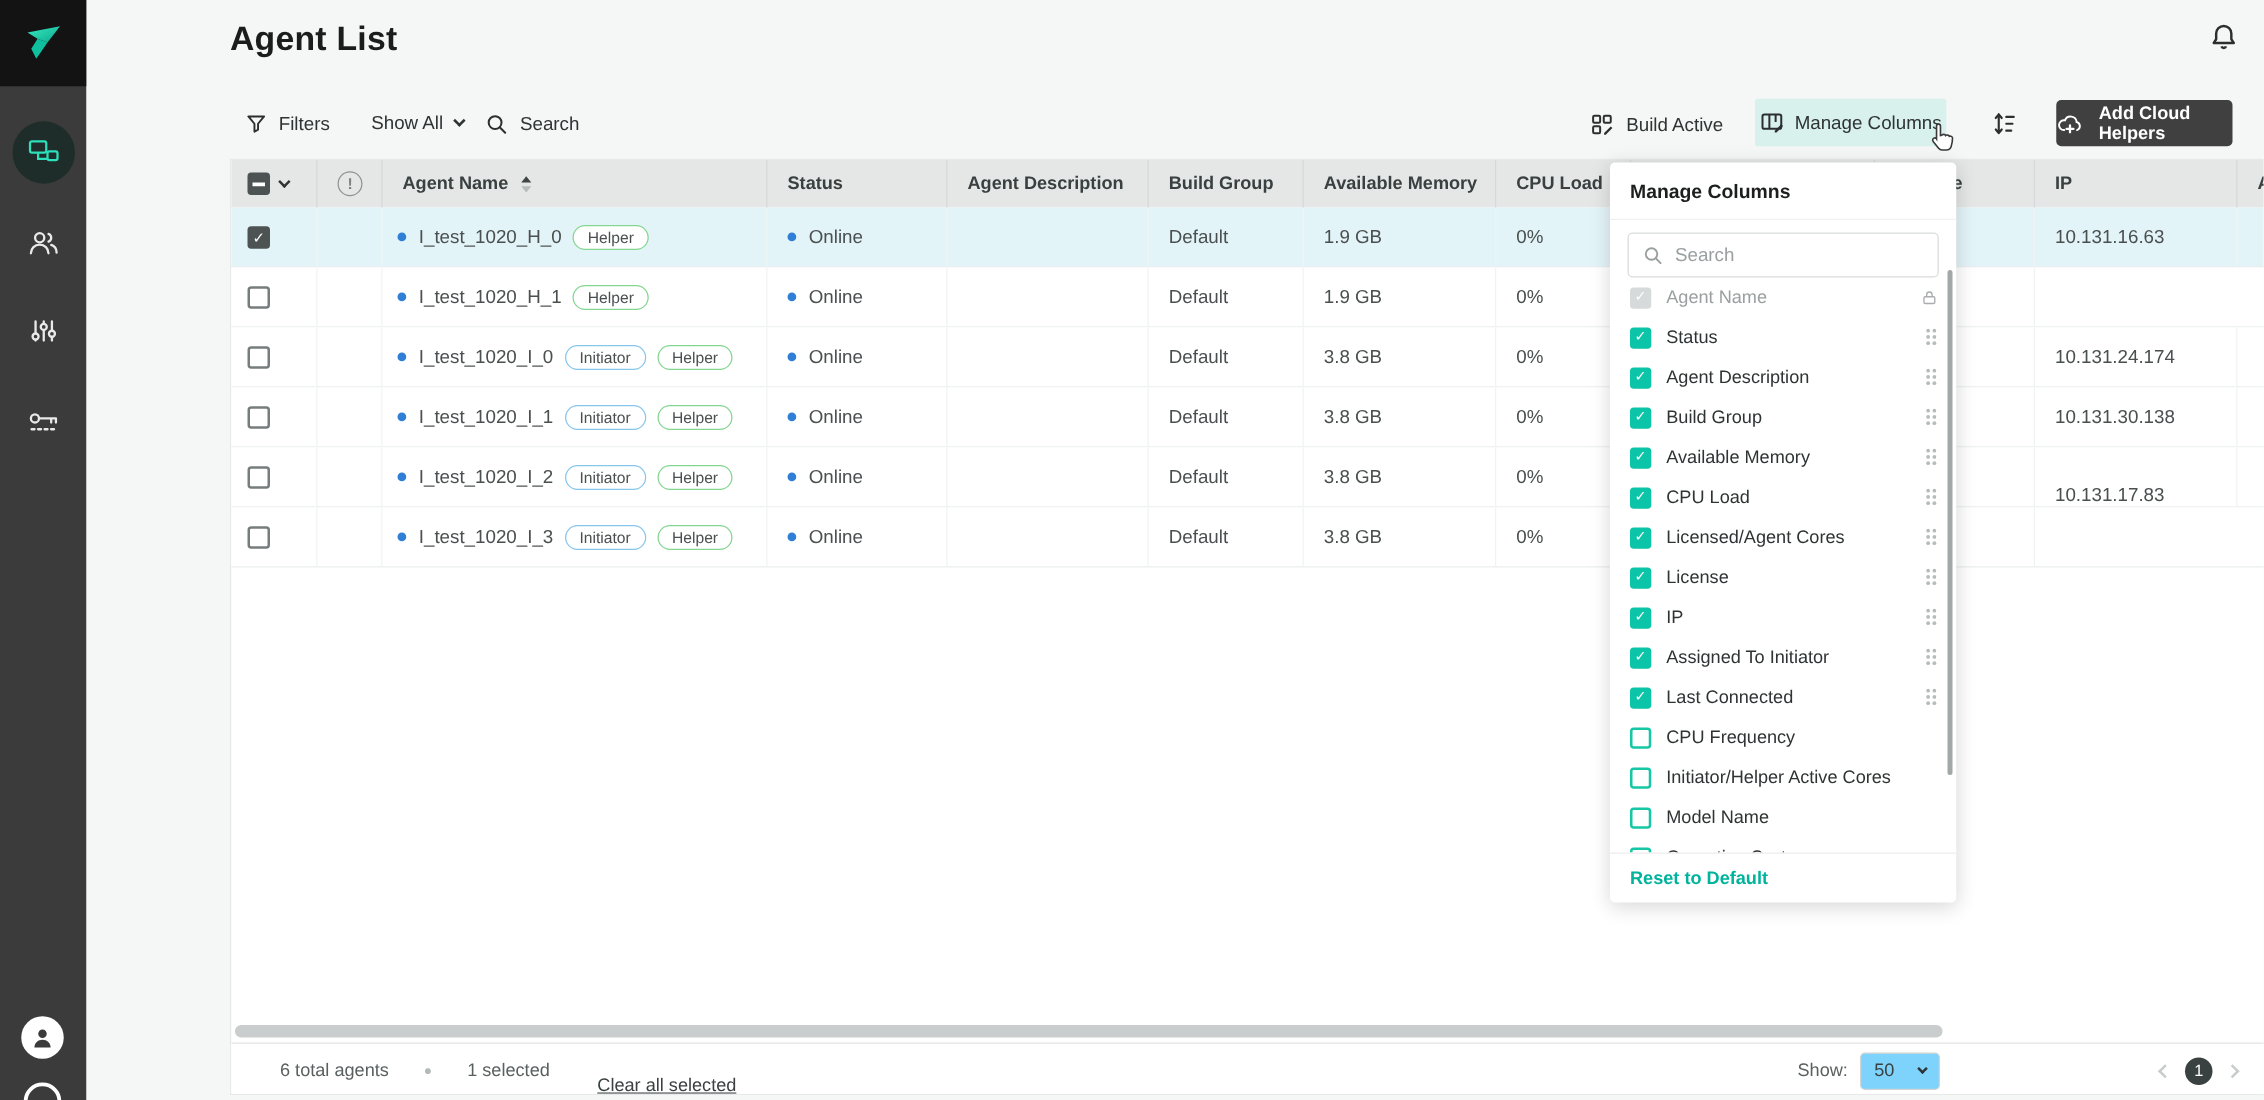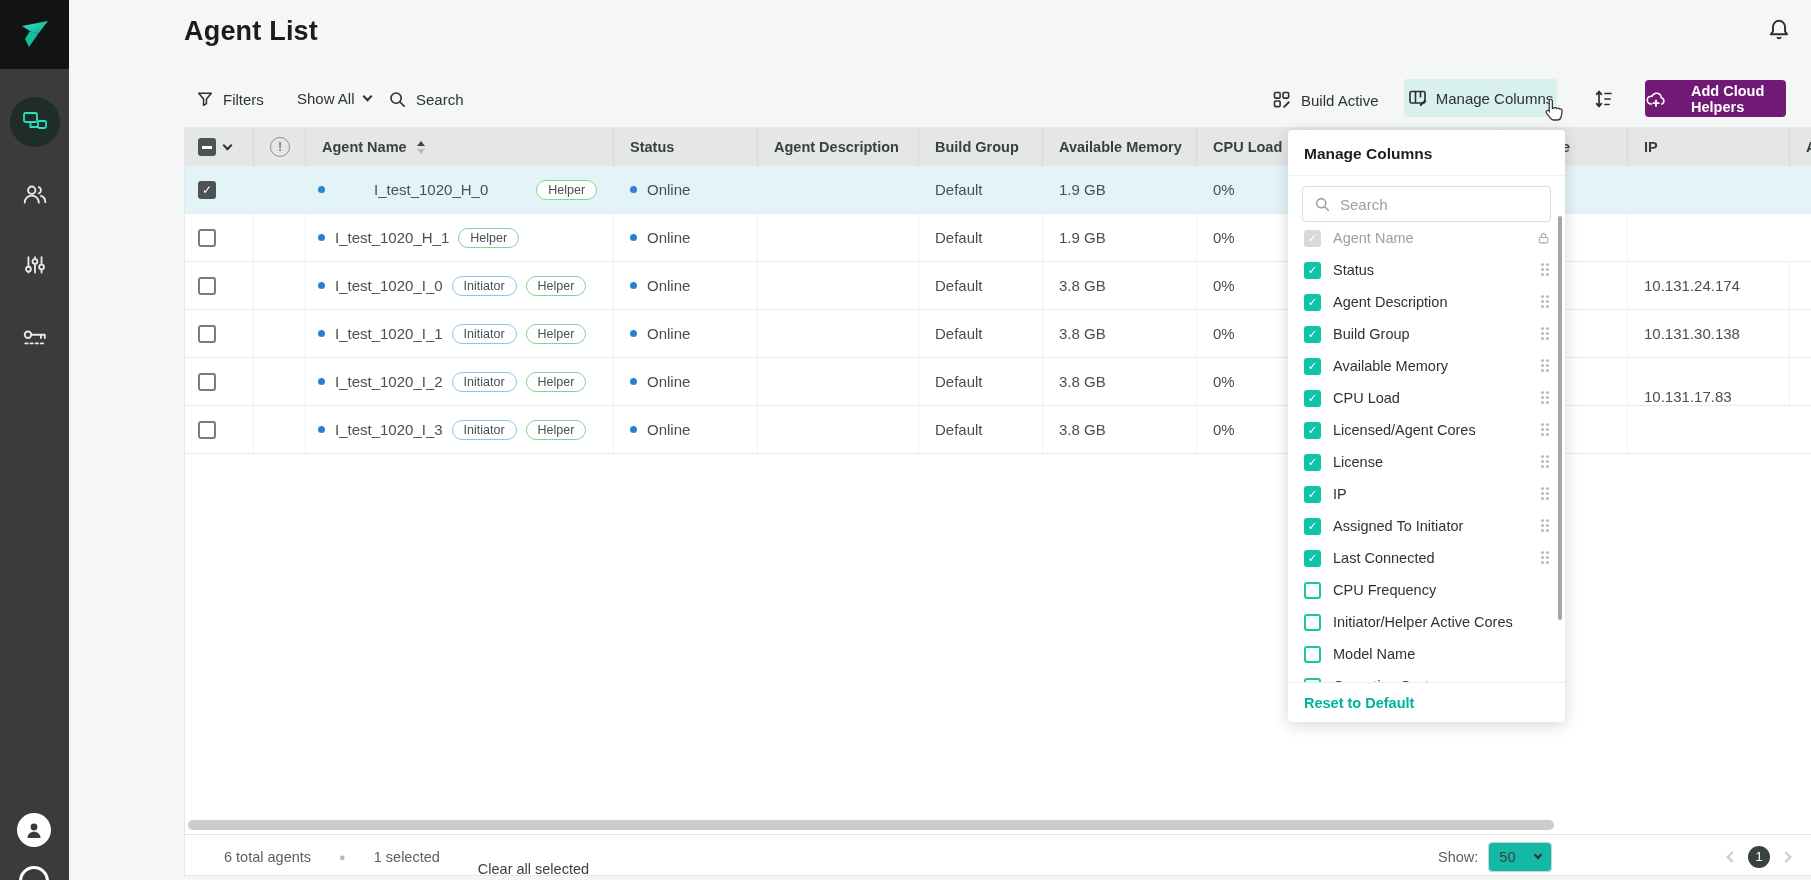--- a/index.html
+++ b/index.html
@@ -24,23 +24,23 @@
   .bell-btn { position:absolute; left:1766px; top:17px; cursor:pointer; }
   .tool { position:absolute; display:flex; align-items:center; gap:9px; font-size:15px; color:#2e3333; cursor:pointer; }
   .tool-filters { left:196px; top:90px; }
   .tool-showall { left:297px; top:90px; }
   .tool-search  { left:388px; top:90px; }
   .tool-buildgroups { left:1272px; top:90px; }
   .manage-btn { position:absolute; left:1404px; top:79px; width:153px; height:38px; background:#d8f1ed;
                 border-radius:2px; display:flex; align-items:center; justify-content:center; gap:8px;
                 font-size:15px; color:#2e3333; cursor:pointer; }
   .sort-btn { position:absolute; left:1592px; top:87px; cursor:pointer; }
-  .add-btn { position:absolute; left:1645px; top:80px; width:141px; height:37px; background:#701a75;
+  .add-btn { position:absolute; left:1645px; top:80px; width:141px; height:37px; background:#404040;
              border-radius:4px; color:#fff; font-size:14.5px; font-weight:700; display:flex;
-             align-items:center; justify-content:center; gap:24px; cursor:pointer; }
+             align-items:center; justify-content:center; gap:12px; cursor:pointer; }
 
   .chev { display:inline-block; width:7px; height:7px; border-right:2px solid #2e3333;
           border-bottom:2px solid #2e3333; transform:rotate(45deg); margin-top:-4px; }
 
   
   .card { position:absolute; left:184px; top:127px; width:1627px; height:749px; background:#fff;
           border:1px solid #e7e9e9; border-right:none; overflow:hidden; }
   .trow { display:flex; width:1795px; }
   .trow.head { height:38px; background:#e5e7e7; }
   .th { display:flex; align-items:center; padding:0 10px 0 16px; font-size:14.5px; font-weight:700;
@@ -73,21 +73,21 @@
   .hscroll { position:absolute; left:3px; top:692px; width:1366px; height:10px; background:#c9cdcd;
              border-radius:6px; cursor:pointer; }
   .footer { position:absolute; left:0; top:706px; width:1627px; height:43px; background:#fff;
             border-top:1px solid #e2e4e4; }
   .foot-left { position:absolute; left:39px; top:0; height:43px; display:flex; align-items:center;
                gap:28px; font-size:14.5px; color:#5a6060; }
   .foot-sep { color:#b4b9b9; font-size:11px; }
   .clear-link { color:#3a4040; text-decoration:underline; margin-left:10px; cursor:pointer;margin-top:24px; }
   .show-wrap { position:absolute; left:1253px; top:0; height:43px; display:flex; align-items:center; gap:10px;
                font-size:14.5px; color:#5a6060; }
-  .page-select { width:64px; height:30px; border:1px solid #cfd3d3; border-radius:4px; background:#14b8a6;
+  .page-select { width:64px; height:30px; border:1px solid #cfd3d3; border-radius:4px; background:#7dd3fc;
                  display:flex; align-items:center; justify-content:space-between; padding:0 10px;
                  color:#3a4040; cursor:pointer; }
   .pager { position:absolute; right:22px; top:0; height:43px; display:flex; align-items:center; gap:12px; }
   .pg-chev { width:8px; height:8px; border-right:2px solid #c8cccc; border-bottom:2px solid #c8cccc; cursor:pointer; }
   .pg-chev.left  { transform:rotate(135deg); }
   .pg-chev.right { transform:rotate(-45deg); }
   .pg-badge { width:22px; height:22px; border-radius:50%; background:#3a4141; color:#fff; font-size:13px;
               display:flex; align-items:center; justify-content:center; cursor:pointer; }
 
   
@@ -295,21 +295,21 @@
       <div class="th" style="width: 190px;">
         <span>Assigned To Initiator</span>
       </div>
     </div>
   <div id="tbody">
       <div class="trow body sel">
         <div class="td" style="width: 69px; padding-left: 13px;">
           <span class="cb dark">✓</span>
         </div>
         <div class="td" style="width: 52px;"></div>
-        <div class="td" style="width: 308px; padding-left: 12px; gap: 39px;">
+        <div class="td" style="width: 308px; padding-left: 12px;">
           <span class="dot"></span>
           <span>I_test_1020_H_0</span>
           <span class="badge helper">Helper</span>
         </div>
         <div class="td" style="width: 144px;">
           <span class="dot"></span>
           <span>Online</span>
         </div>
         <div class="td" style="width: 161px;">
           <span></span>
@@ -321,20 +321,23 @@
           <span>1.9 GB</span>
         </div>
         <div class="td" style="width: 108px;">
           <span>0%</span>
         </div>
         <div class="td" style="width: 195px;">
           <span></span>
         </div>
         <div class="td" style="width: 128px;">
           <span></span>
+        </div>
+        <div class="td" style="width: 162px;">
+          <span>10.131.16.63</span>
         </div>
         <div class="td" style="width: 190px;">
           <span></span>
         </div>
       </div>
       <div class="trow body">
         <div class="td" style="width: 69px; padding-left: 13px;">
           <span class="cb empty"></span>
         </div>
         <div class="td" style="width: 52px;"></div>

